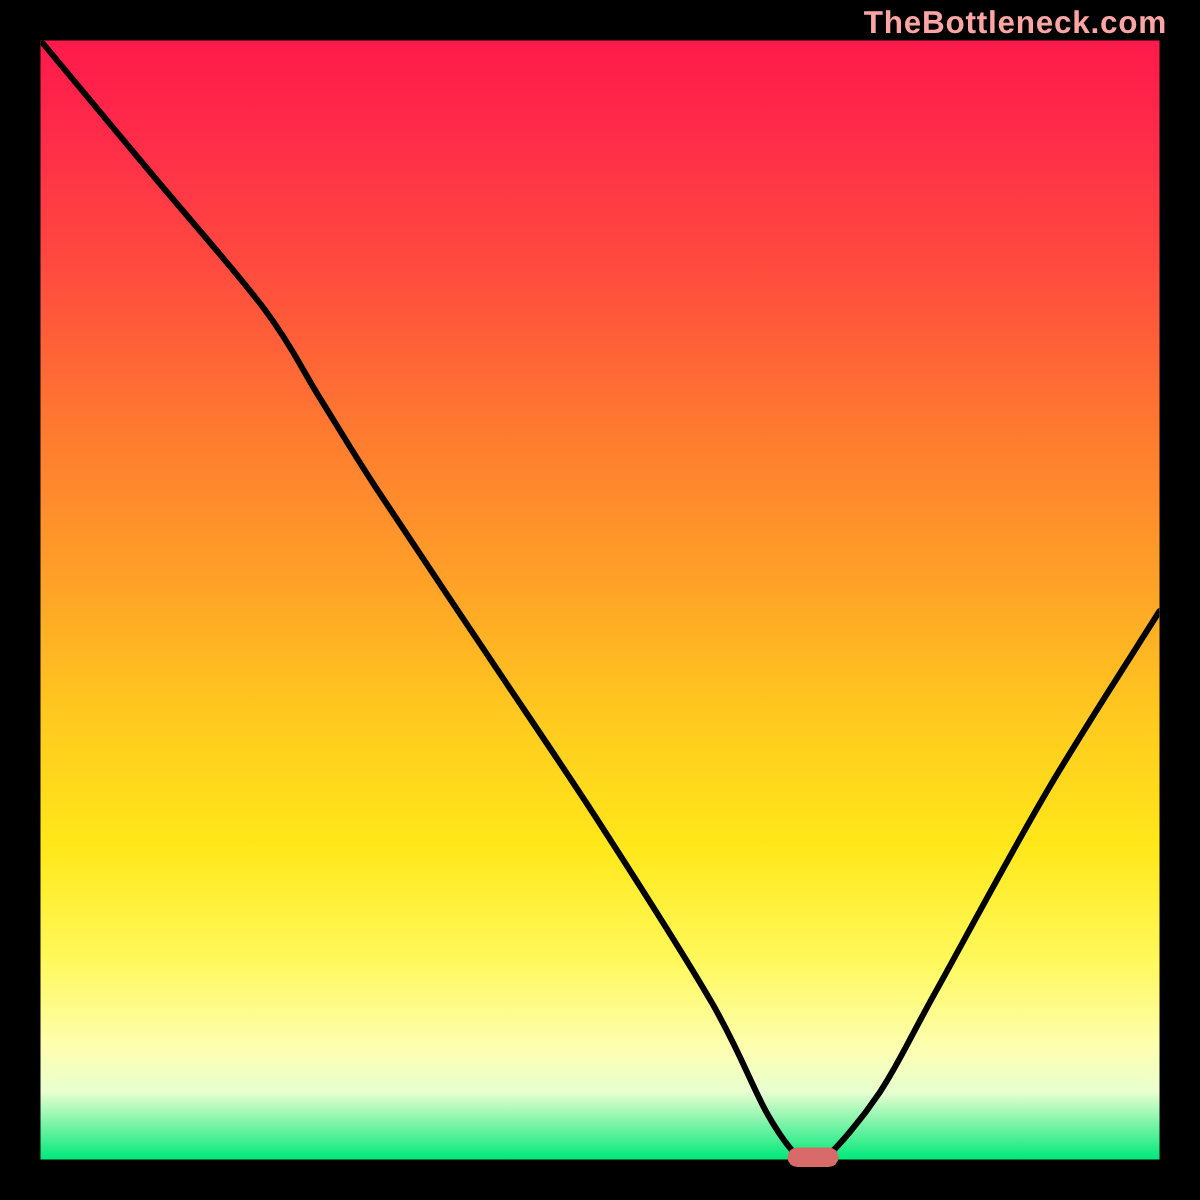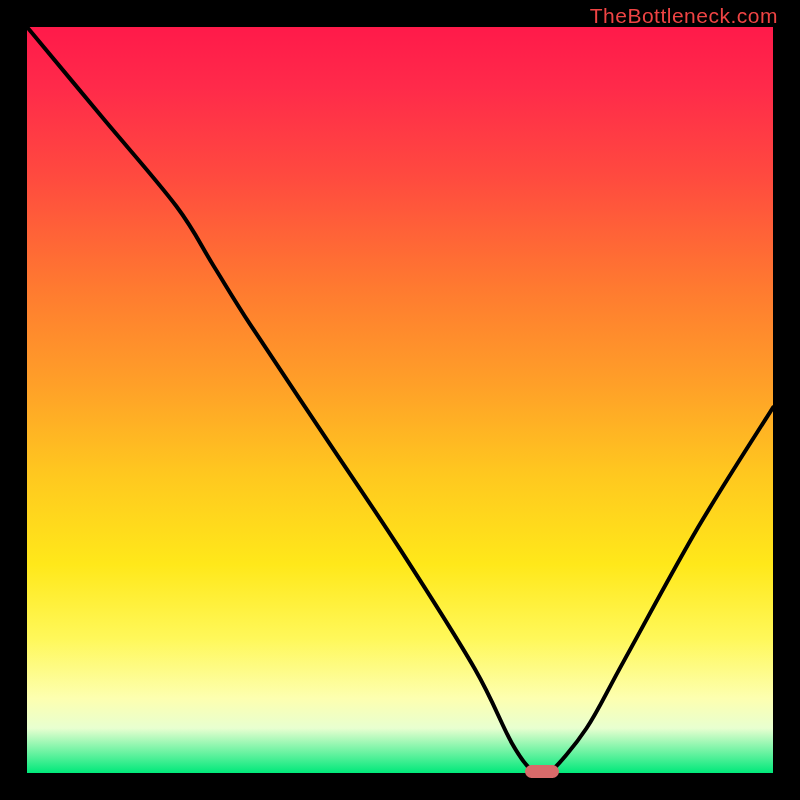--- a/index.html
+++ b/index.html
@@ -28,23 +28,23 @@
       #fff85a 82%,
       #fdffb0 90%,
       #e8ffd0 94%,
       #00e87a 100%
     );
   }
   .watermark {
     position: absolute;
     top: 4px;
     right: 22px;
-    color: #ef4444;
+    color: #fca5a5;
     font-size: 21px;
-    font-weight: 400;
+    font-weight: 700;
     letter-spacing: 0.5px;
   }
   svg.curve-layer {
     position: absolute;
     left: 27px;
     top: 27px;
     width: 746px;
     height: 746px;
   }
   .marker {

